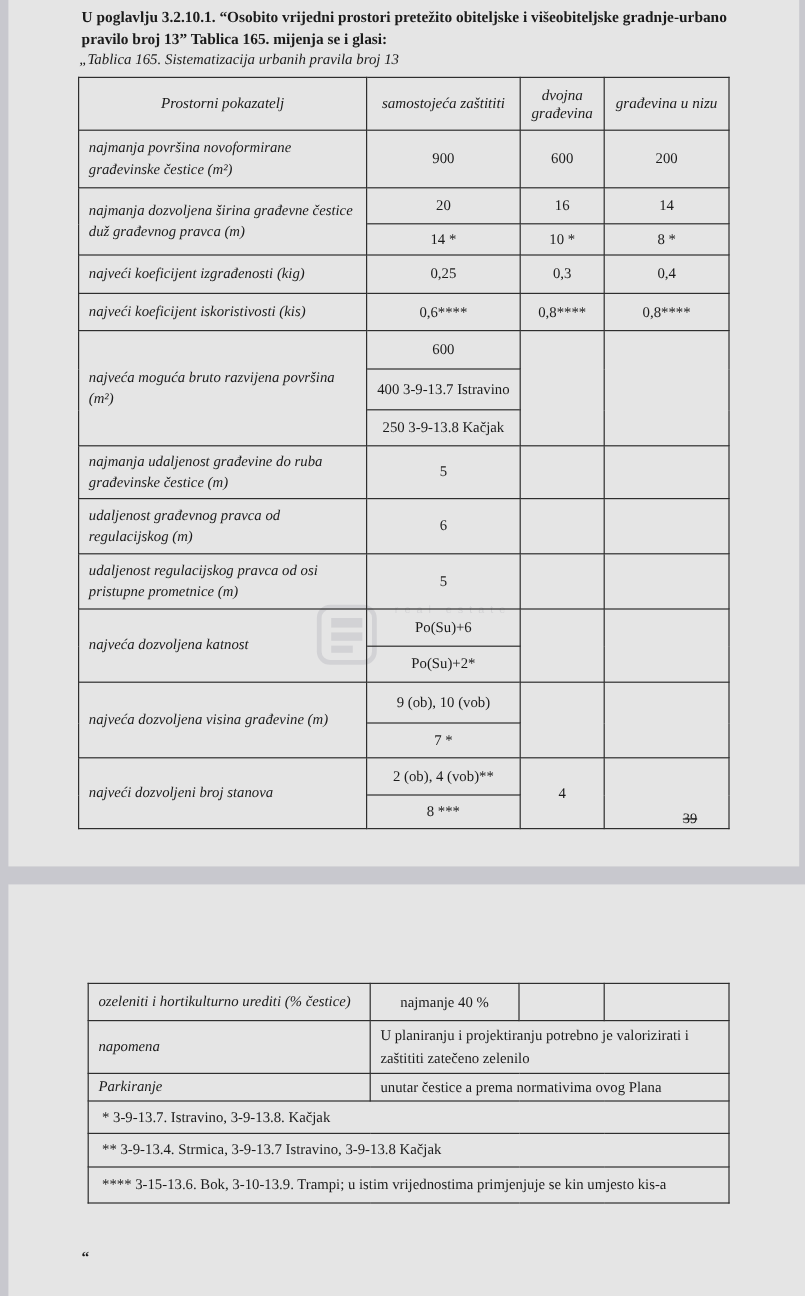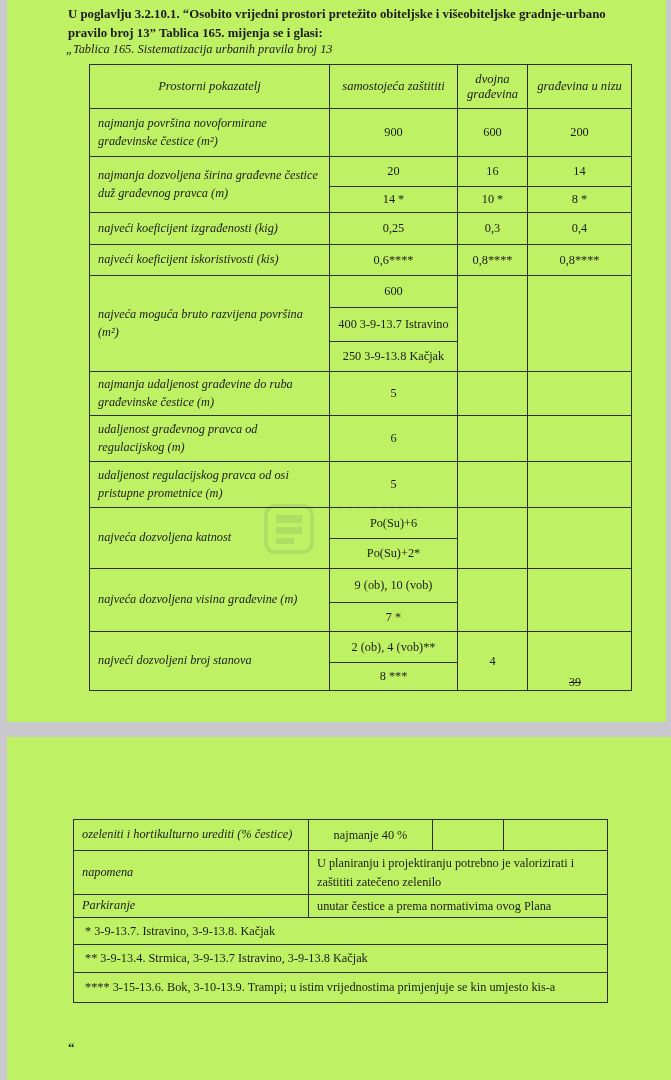--- a/index.html
+++ b/index.html
@@ -5,41 +5,41 @@
   html,body { margin:0; padding:0; }
   body {
     width:671px; height:1080px; position:relative;
     background:#c8c8ce;
     font-family:"Liberation Serif", serif;
     color:#1b1b1b;
     overflow:hidden;
   }
   .page {
     position:absolute; left:7px; width:659px;
-    background:#bef264;
+    background:#e5e5e5;
     text-decoration:underline;
   }
   .page1 { top:0; height:722px; }
   .page2 { top:737px; height:343px;padding-left:16px; }
 
   .heading {
     position:absolute; left:61px; top:5px; width:552px;
     font-weight:bold; font-size:12.8px; line-height:1.5;
   }
   .caption {
     position:absolute; left:59px; top:42px;
     font-style:italic; font-size:12.4px;
   }
 
   table.doc-table {
     position:absolute;
     border-collapse:collapse; table-layout:fixed;
     font-size:12.3px;
   }
-  table.t1 { left:58px; top:64px; width:542px;margin-left:24px; }
+  table.t1 { left:58px; top:64px; width:542px; }
   table.t2 { left:66px; top:82px;  width:534px; }
   .doc-table th, .doc-table td {
     border:1.4px solid #2e2e2e;
     padding:2px 8px;
     vertical-align:middle;
     overflow:hidden;
   }
   .doc-table th {
     font-weight:normal; font-style:italic; text-align:center;
     font-size:12.6px;

